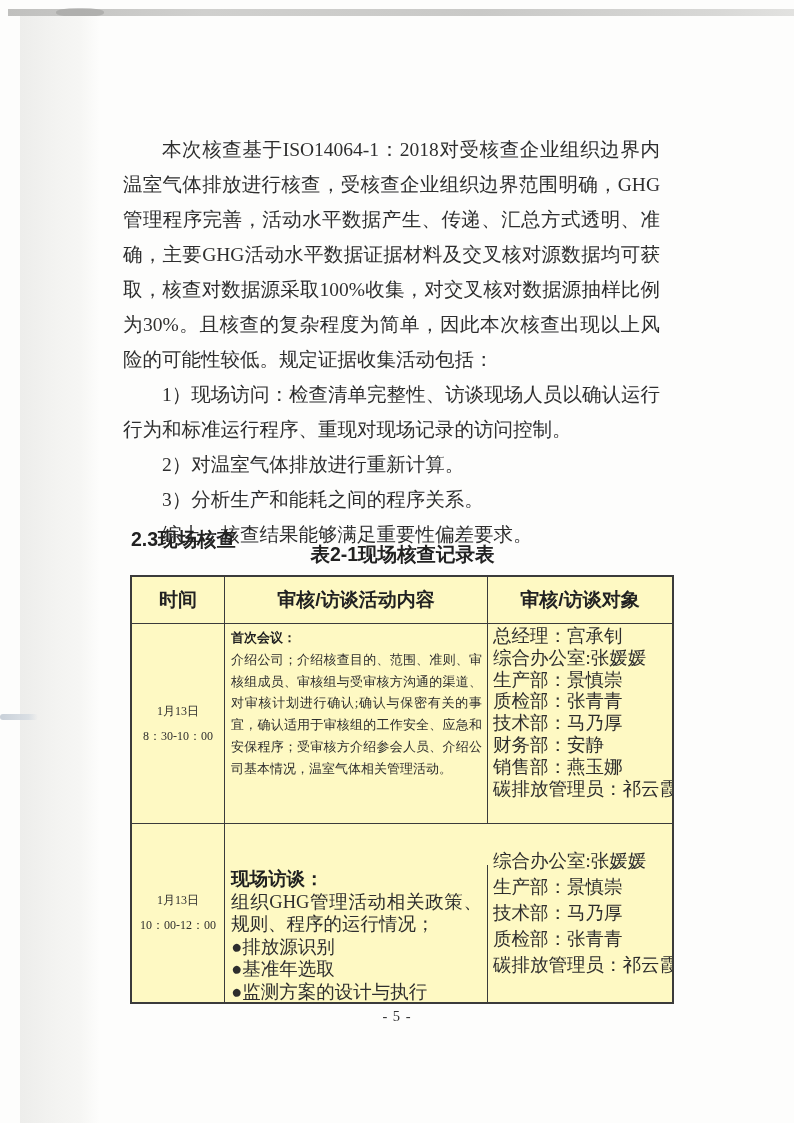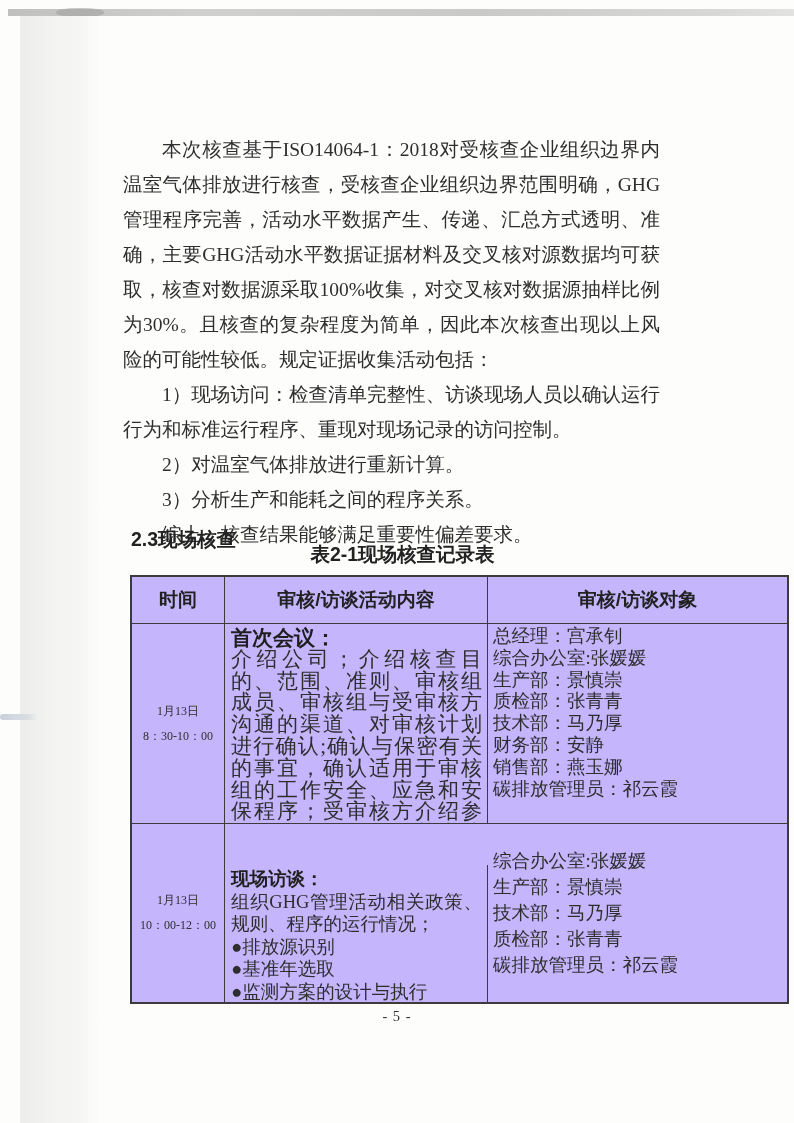--- a/index.html
+++ b/index.html
@@ -42,45 +42,45 @@
     font-family:"Liberation Sans","DejaVu Sans",sans-serif;
     font-size:19.5px;font-weight:bold;color:#222;
   }
   .table-title{
     position:absolute;left:130px;top:541px;width:545px;text-align:center;
     font-family:"Liberation Sans","DejaVu Sans",sans-serif;
     font-size:19.5px;font-weight:bold;color:#222;
   }
   
   .record-table{
-    position:absolute;left:130px;top:575px;width:659px;height:429px;
+    position:absolute;left:130px;top:575px;width:544px;height:429px;
     box-sizing:border-box;border:2px solid #3b3b3b;
     display:grid;
     grid-template-columns:93px 263px 1fr;
     grid-template-rows:47px 200px 1fr;
-    background:#c4b5fd;
+    background:#fef9c3;
   }
   .cell{
     box-sizing:border-box;
     border-right:1.5px solid #3b3b3b;
     border-bottom:1.5px solid #3b3b3b;
     overflow:hidden;
   }
   .cell.last-col{border-right:none;}
   .cell.last-row{border-bottom:none;}
   .cell.th{
     display:flex;align-items:center;justify-content:center;
     font-family:"Liberation Sans","DejaVu Sans",sans-serif;
     font-weight:bold;font-size:19px;color:#222;
   }
   .cell.time{
     display:flex;flex-direction:column;align-items:center;justify-content:center;
     font-size:12px;line-height:25px;text-align:left;padding:0 3px;
   }
-  .cell.activity{padding:3px 5px 16px 6px;font-size:21px;line-height:21.8px;}
+  .cell.activity{padding:3px 5px 16px 6px;font-size:13px;line-height:21.8px;}
   .activity .cell-title{
     font-family:"Liberation Sans","DejaVu Sans",sans-serif;
     font-weight:bold;color:#1f1f1f;
   }
   .activity .cell-body{text-align:justify;}
   .cell.attendees{padding:2px 2px 0 5px;font-size:18.5px;line-height:21.8px;white-space:nowrap;}
   .cell.attendees-centered{
     display:flex;flex-direction:column;justify-content:center;
     padding:0 2px 0 5px;font-size:18.5px;line-height:26px;white-space:nowrap;
   }

